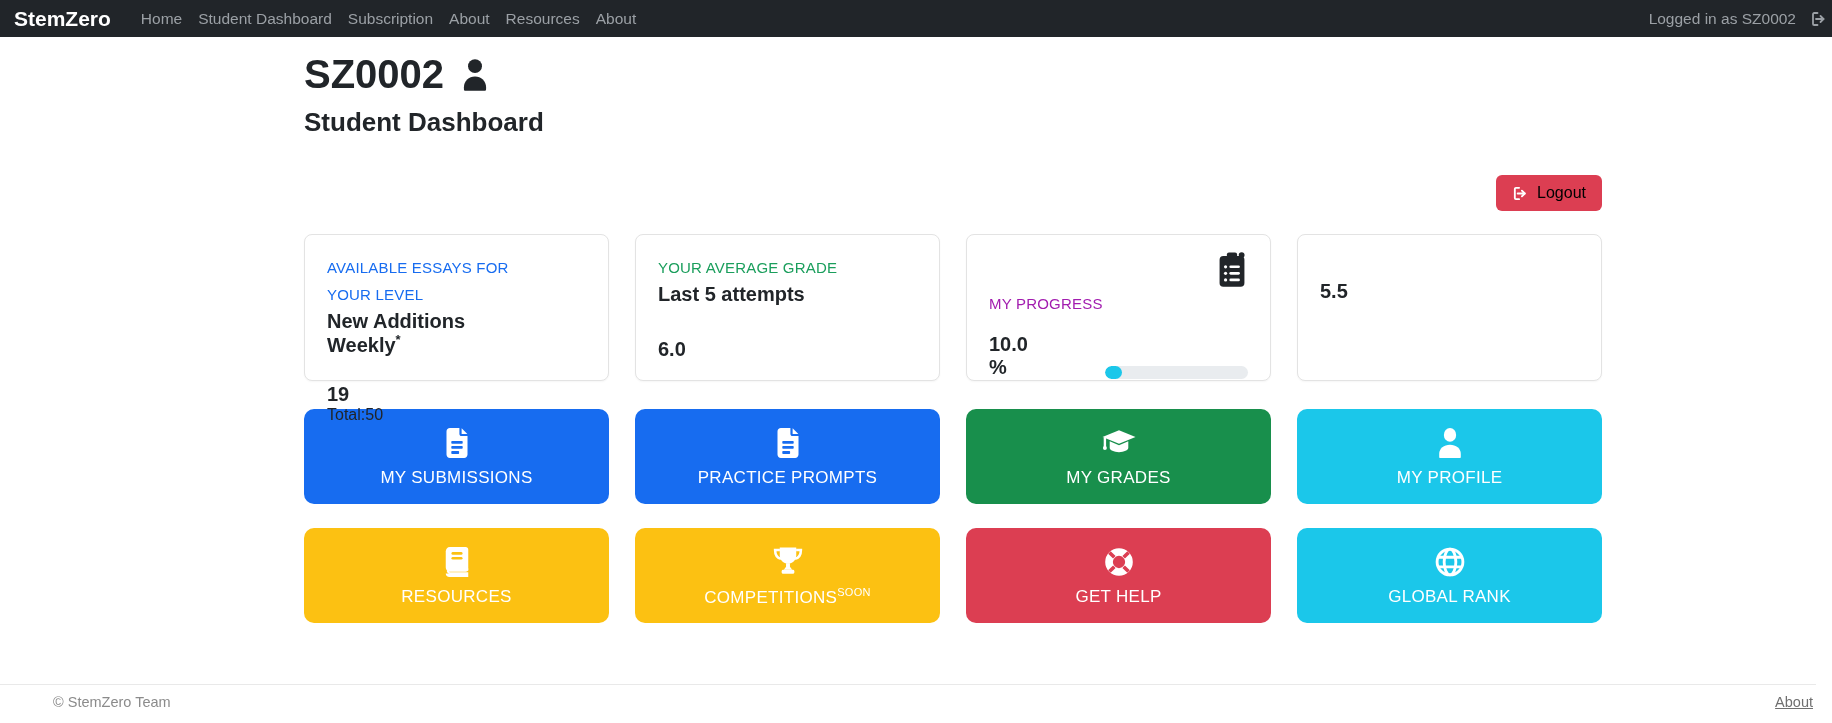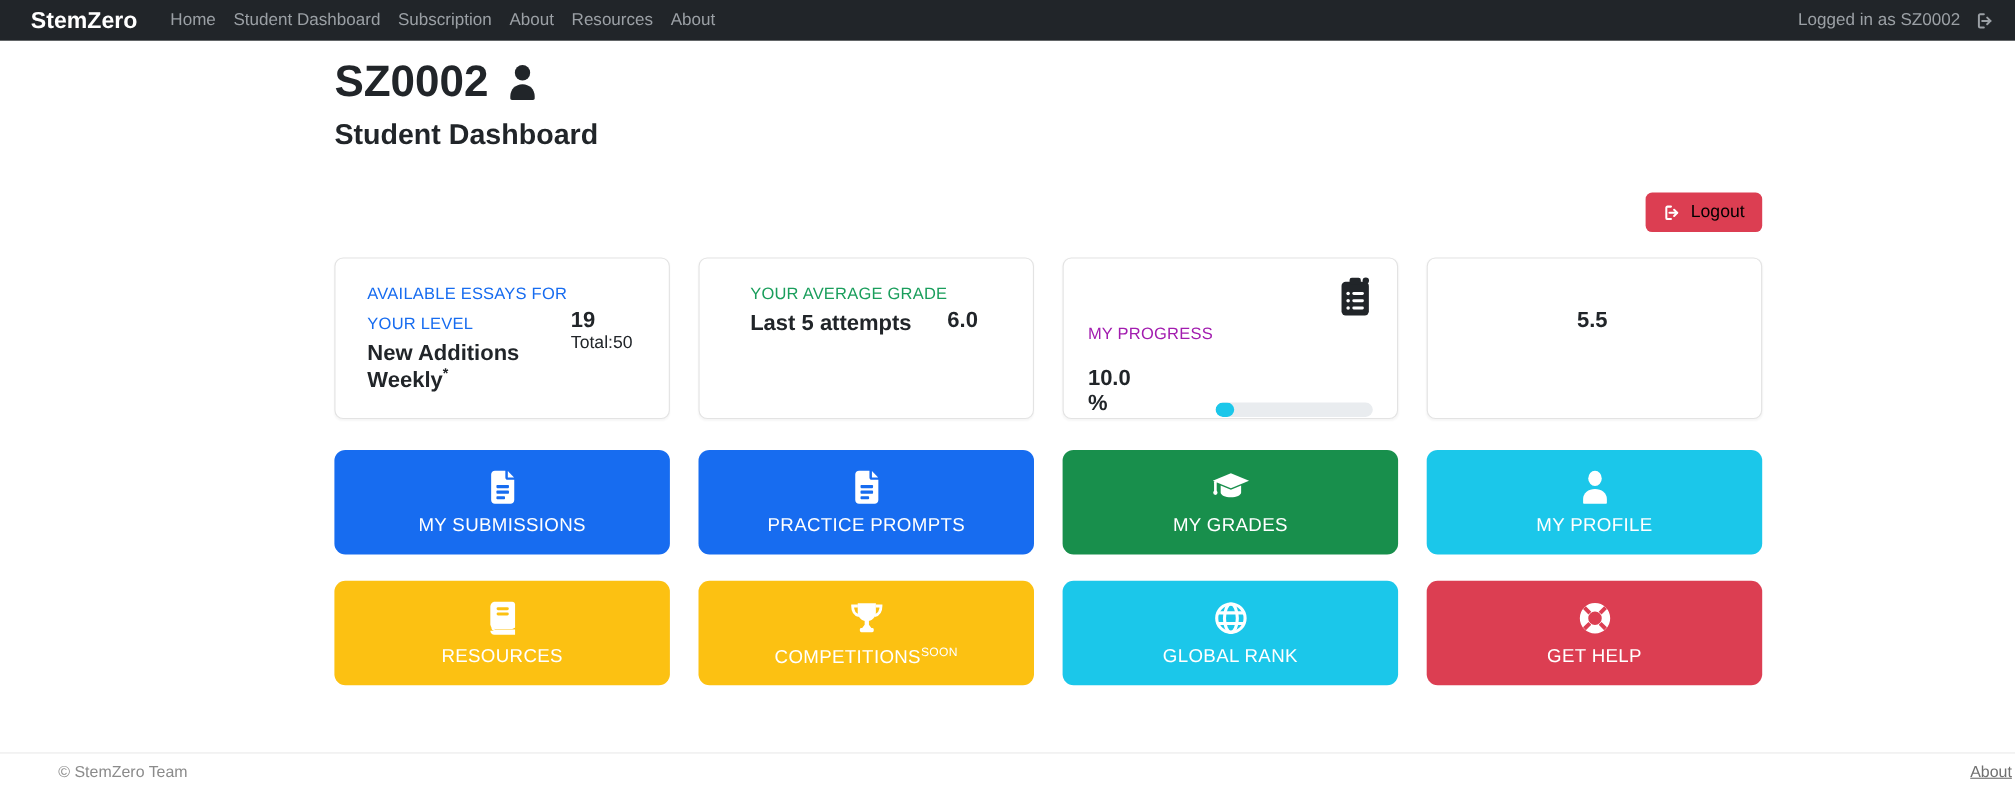--- a/index.html
+++ b/index.html
@@ -1,21 +1,21 @@
 <!DOCTYPE html>
 <html><head>
 <meta charset="utf-8">
 <style>
   * { margin:0; padding:0; box-sizing:border-box; }
   html,body { width:1832px; height:723px; background:#fff; overflow:hidden;
     font-family:"Liberation Sans","DejaVu Sans",sans-serif; color:#212529; }
 
   
   .navbar { height:37px; background:#212529; display:flex; align-items:center;
-    padding:0 28px; overflow:hidden; white-space:nowrap; }
+    padding:0 14px; overflow:hidden; white-space:nowrap; }
   .navbar-brand { color:#fff; font-size:21px; font-weight:700; margin-right:22px; cursor:pointer; }
   .nav-links { display:flex; align-items:center; }
   .nav-link { color:#9ba0a5; font-size:15.5px; padding:0 8px; cursor:pointer; }
   .nav-right { margin-left:auto; display:flex; align-items:center;text-align:right; }
   .logged-in { color:#9ba0a5; font-size:15.5px; margin-right:14px; }
   .nav-logout-icon { width:18px; height:18px; margin-right:-10px; flex:none; cursor:pointer; }
 
   
   .container { margin-left:304px; width:1298px; }
   .title-row { display:flex; align-items:center; margin-top:16px; }
@@ -29,21 +29,21 @@
     gap:8px; cursor:pointer; font-family:inherit; }
 
   .grid4 { display:grid; grid-template-columns:repeat(4,1fr); column-gap:26px; }
   .stats-grid { margin-top:23px; }
   .card { background:#fff; border:1px solid #e3e3e3; border-radius:8px; height:147px;
     padding:19px 22px; box-shadow:0 1px 2px rgba(0,0,0,.04); position:relative; }
   .card-title { font-size:15px; font-weight:500; line-height:1.8; letter-spacing:.2px; }
   .t-blue { color:#176cf0; } .t-green { color:#1a9e5c; }
   .t-cyan { color:#a21caf;margin-top:36px; } .t-yellow { color:#fcc112; }
   .card-sub { font-size:20px; font-weight:700; line-height:1.15; margin-top:2px; }
-  .card-flex { display:flex; justify-content:center; }
+  .card-flex { display:flex; justify-content:space-between;flex-direction:column; }
   .card-left { max-width:185px; }
   .card-right { text-align:left; margin-top:25px; padding-right:4px; }
   .card-value { font-size:20px; font-weight:700; line-height:1.2; }
   .card-total { font-size:16px; color:#212529; }
   .sup-note { font-size:13px; vertical-align:super; }
 
   .progress-row { display:flex; align-items:flex-end; margin-top:16px;gap:31px; }
   .progress-value { font-size:20px; font-weight:700; }
   .progress-track { width:145px; height:13px; background:#e9ecef; border-radius:7px;
     margin-left:24px; overflow:hidden; }
@@ -56,21 +56,21 @@
     display:flex; flex-direction:column; align-items:center; justify-content:center;
     gap:7px; font-family:inherit; }
   .action-label { font-size:17px; letter-spacing:.3px; font-weight:400; color:#fff; }
   .sup-soon { font-size:11px; vertical-align:super; letter-spacing:.3px; }
   .bg-blue { background:#176cf0; } .bg-green { background:#188f4c; }
   .bg-cyan { background:#1bc7ea; } .bg-yellow { background:#fcc112; }
   .bg-red { background:#dc3e52; }
   .action-icon { width:36px; height:36px; }
 
   
-  .footer { position:absolute; left:0; right:0; top:684px; height:39px;
+  .footer { position:absolute; left:0; right:16px; top:684px; height:39px;
     border-top:1px solid #e9e9e9; display:flex; justify-content:space-between;
     align-items:flex-start; padding:9px 3px 0 53px; background:#fff; }
   .copyright { color:#8b8b8b; font-size:14.5px; }
   .about-link { color:#6f6f6f; font-size:14.5px; text-decoration:underline; cursor:pointer; }
 </style>
 </head>
 <body>
 
 <div class="navbar">
   <span class="navbar-brand">StemZero</span>
@@ -226,37 +226,37 @@
     <button class="action-btn bg-yellow">
       <svg class="action-icon" viewBox="0 0 24 24">
         <path fill="#fff" d="M6.5 3h11v5.2c0 3.2-2.4 5.6-5.5 5.6S6.5 11.4 6.5 8.2z"></path>
         <path d="M6.6 4.6H3.4c0 3.3 1.5 5.3 3.9 5.9M17.4 4.6h3.2c0 3.3-1.5 5.3-3.9 5.9" stroke="#fff" stroke-width="1.7" fill="none"></path>
         <path fill="#fff" d="M10.7 13.5h2.6v2.4l1.5 2H9.2l1.5-2z"></path>
         <rect x="7.8" y="17.9" width="8.4" height="2.6" rx="0.9" fill="#fff"></rect>
       </svg>
       <span class="action-label"><span>COMPETITIONS</span><sup class="sup-soon">SOON</sup></span>
     </button>
 
+    <button class="action-btn bg-red">
+      <svg class="action-icon" viewBox="0 0 24 24">
+        <path fill="#fff" fill-rule="evenodd" d="M12 2.8a9.2 9.2 0 1 1 0 18.4 9.2 9.2 0 0 1 0-18.4zm0 5.1a4.1 4.1 0 1 0 0 8.2 4.1 4.1 0 0 0 0-8.2z"></path>
+        <g stroke="#dc3e52" stroke-width="2.4">
+          <path d="M5.6 5.6l3.3 3.3M18.4 5.6l-3.3 3.3M5.6 18.4l3.3-3.3M18.4 18.4l-3.3-3.3"></path>
+        </g>
+      </svg>
+      <span class="action-label">GET HELP</span>
+    </button>
+
     <button class="action-btn bg-cyan">
       <svg class="action-icon" viewBox="0 0 24 24" fill="none" stroke="#fff" stroke-width="1.9">
         <circle cx="12" cy="12" r="8.6"></circle>
         <ellipse cx="12" cy="12" rx="3.9" ry="8.6"></ellipse>
         <path d="M4 8.8h16M4 15.2h16"></path>
       </svg>
       <span class="action-label">GLOBAL RANK</span>
     </button>
-
-    <button class="action-btn bg-red">
-      <svg class="action-icon" viewBox="0 0 24 24">
-        <path fill="#fff" fill-rule="evenodd" d="M12 2.8a9.2 9.2 0 1 1 0 18.4 9.2 9.2 0 0 1 0-18.4zm0 5.1a4.1 4.1 0 1 0 0 8.2 4.1 4.1 0 0 0 0-8.2z"></path>
-        <g stroke="#dc3e52" stroke-width="2.4">
-          <path d="M5.6 5.6l3.3 3.3M18.4 5.6l-3.3 3.3M5.6 18.4l3.3-3.3M18.4 18.4l-3.3-3.3"></path>
-        </g>
-      </svg>
-      <span class="action-label">GET HELP</span>
-    </button>
   </div>
 </div>
 
 <div class="footer">
   <span class="copyright">© StemZero Team</span>
   <span class="about-link">About</span>
 </div>
 
 </body></html>

